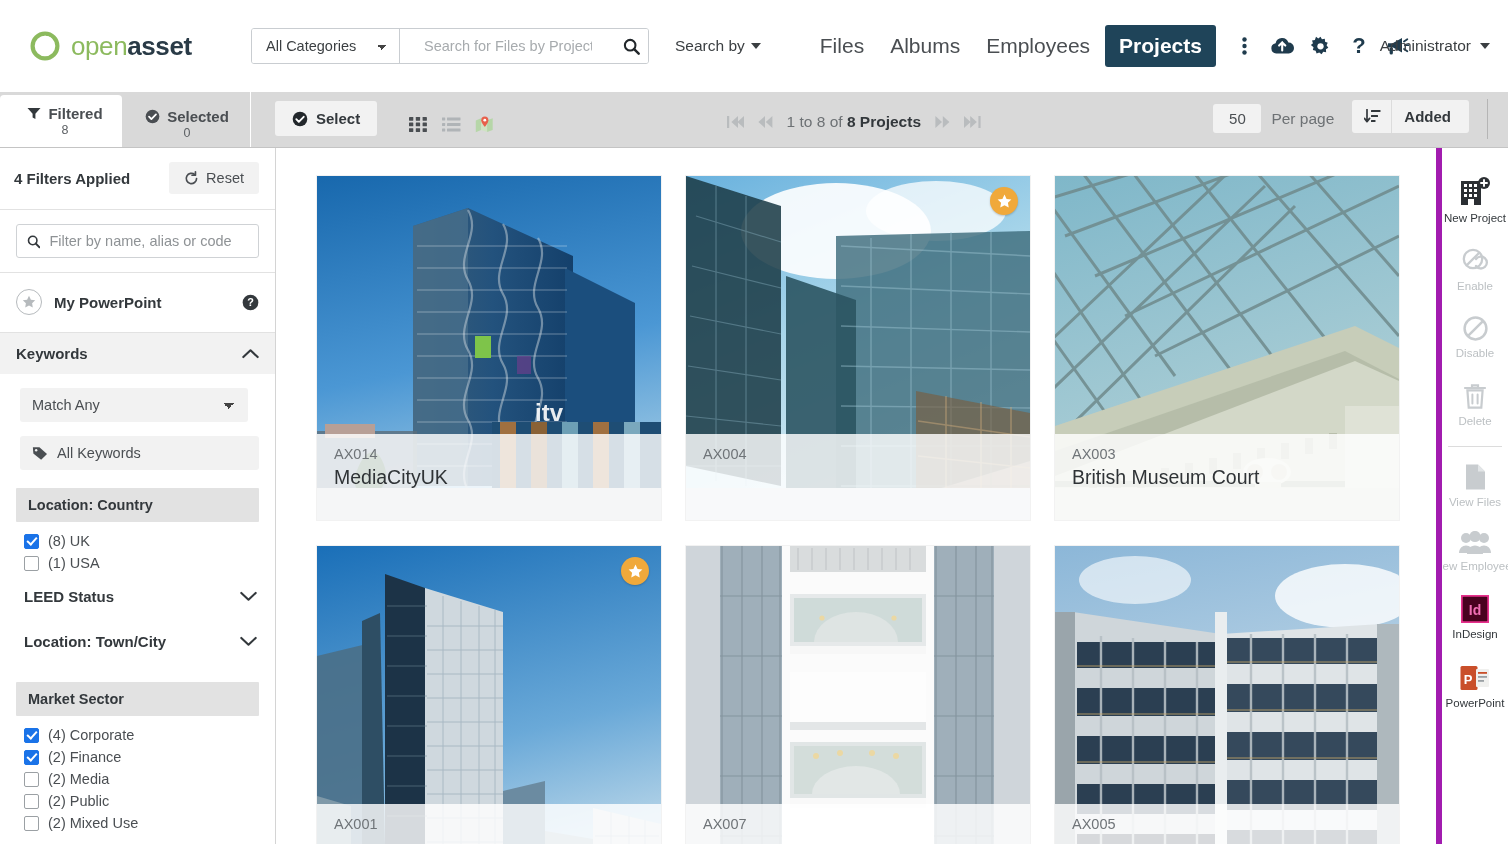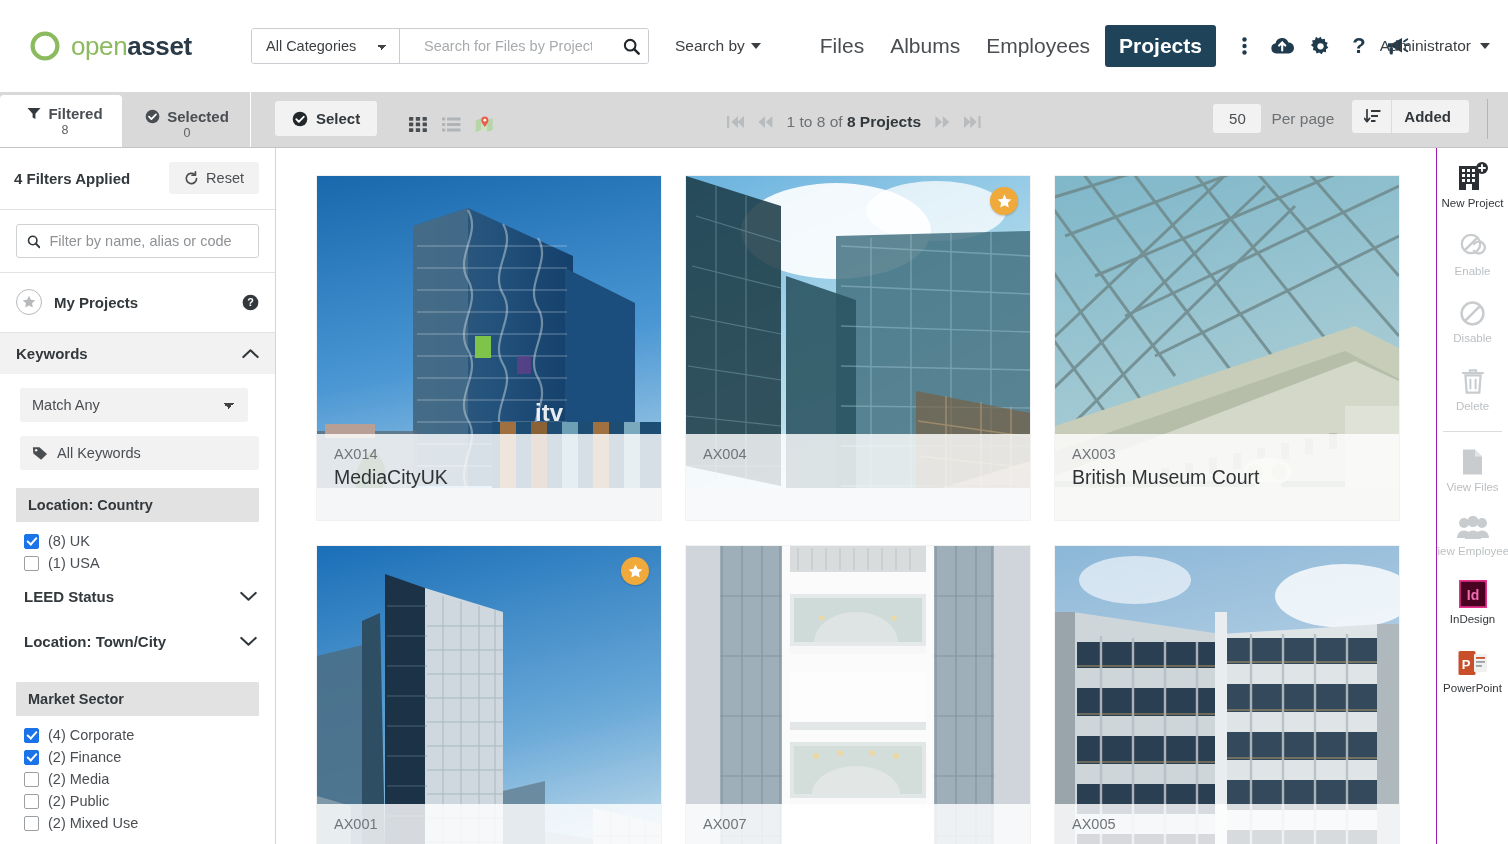--- a/index.html
+++ b/index.html
@@ -233,21 +233,21 @@
   .fav-badge {
     position: absolute; top: 11px; right: 12px;
     width: 28px; height: 28px; border-radius: 50%;
     background: #f0a93b; display: flex; align-items: center; justify-content: center;
     cursor: pointer; box-shadow: 0 1px 2px rgba(0,0,0,0.2);
   }
 
   
   .rail {
     width: 72px; flex: none; background: #fff;
-    border-left: 1px solid #a21caf; padding-top: 4px;
+    border-left: 6px solid #a21caf; padding-top: 19px;
     overflow: hidden;
   }
   .rail-item {
     display: flex; flex-direction: column; align-items: center;
     gap: 5px; padding: 10px 0 12px 0; cursor: pointer;
   }
   .rail-label {
     font-size: 11.5px; color: #33383c; white-space: nowrap;
     text-align: center; line-height: 1.15;
   }
@@ -493,21 +493,21 @@
           <input type="text" placeholder="Filter by name, alias or code" style="">
         </div>
       </div>
 
       <div class="fav-row">
         <span class="star-circle">
           <svg width="14" height="14" viewBox="0 0 14 14">
             <path d="M7 0.8l1.9 3.9 4.3.6-3.1 3 .7 4.3L7 10.6 3.2 12.6l.7-4.3-3.1-3 4.3-.6z" fill="#b6babd"></path>
           </svg>
         </span>
-        <span class="fav-label">My Projects</span>
+        <span class="fav-label">My PowerPoint</span>
         <span class="help-ico">
           <svg width="17" height="17" viewBox="0 0 18 18">
             <circle cx="9" cy="9" r="8.3" fill="#33383c"></circle>
             <text x="9" y="13.2" font-family="Liberation Sans, sans-serif" font-size="11.5" font-weight="700" fill="#ffffff" text-anchor="middle">?</text>
           </svg>
         </span>
       </div>
 
       <div class="group-hdr">
         <span class="group-title">Keywords</span>

